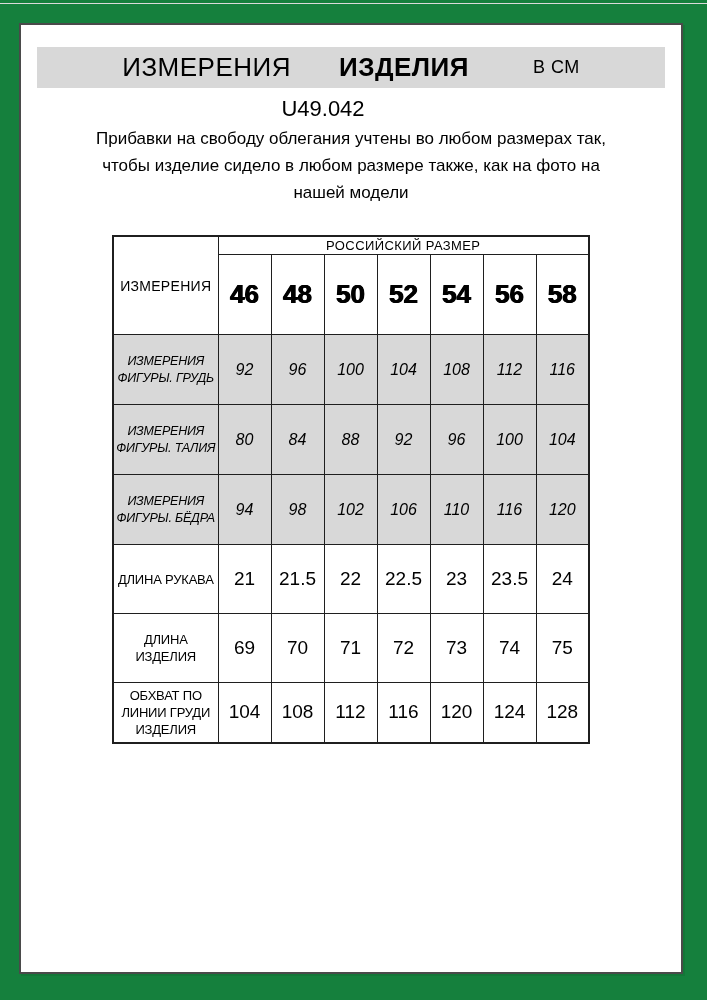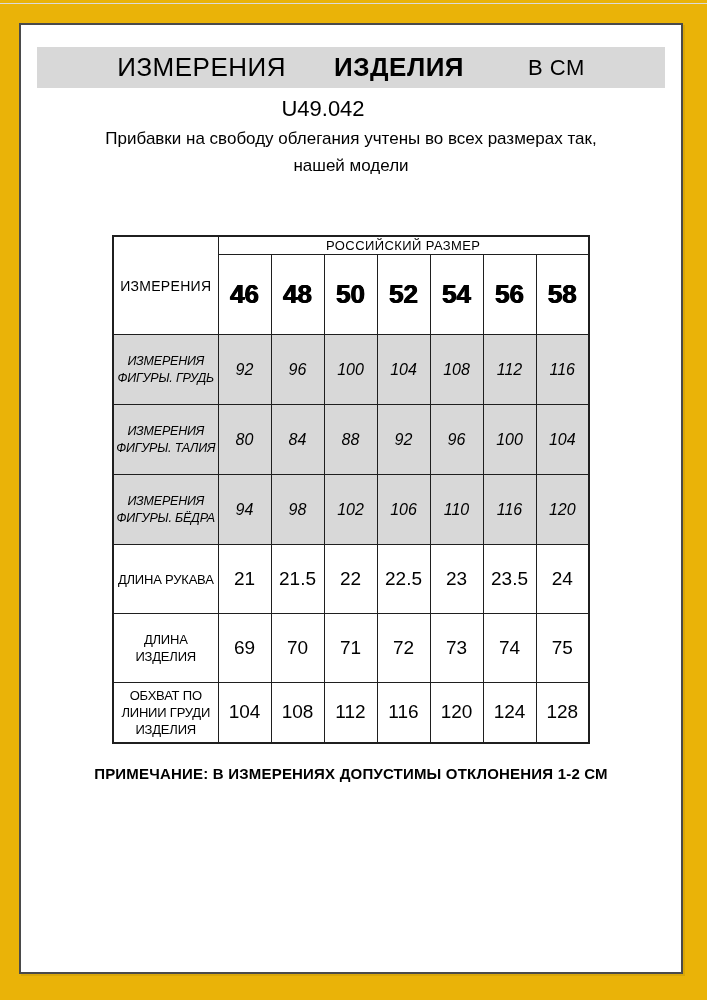--- a/index.html
+++ b/index.html
@@ -1,20 +1,20 @@
 <!DOCTYPE html>
 <html><head>
 <meta charset="utf-8">
 <style>
   html, body { margin: 0; padding: 0; background: #ffffff; }
   .page {
     position: relative;
     width: 707px;
     height: 1000px;
-    background: #eab308;
+    background: #15803d;
     color: #000000;
     font-family: "Liberation Sans", sans-serif;
     overflow: hidden;
     --row-gray: #d8d8d8;
     --table-border: #1f1f1f;
     --frame-border: #4a4a4a;
   }
   .top-edge {
     position: absolute; left: 0; top: 3px; width: 707px; height: 1px;
     background: #dadada;
@@ -26,21 +26,21 @@
     box-shadow: 2px 2px 0 rgba(0,0,0,0.07);
     background: #ffffff;
   }
   .title-band {
     position: absolute; left: 37px; top: 47px; width: 628px; height: 41px;
     background: var(--row-gray);
     display: flex; align-items: center; justify-content: center;
   }
   .title-reg  { font-size: 26px; letter-spacing: 0.5px; white-space: nowrap; }
   .title-bold { font-size: 26px; font-weight: bold; letter-spacing: 0.5px; margin-left: 48px; white-space: nowrap; }
-  .title-units{ font-size: 22px; letter-spacing: 0.5px; margin-left: 64px; white-space: nowrap; }
+  .title-units{ font-size: 18px; letter-spacing: 0.5px; margin-left: 64px; white-space: nowrap; }
   .model-code {
     position: absolute; left: 19px; top: 96px; width: 608px;
     text-align: center; font-size: 22px;
   }
   .description {
     position: absolute; left: 19px; top: 125px; width: 664px;
     text-align: center; font-size: 17px; line-height: 27px;
   }
   table.size-table {
     position: absolute; left: 112px; top: 235px;
@@ -89,21 +89,22 @@
 
   <div class="title-band">
     <span class="title-reg">ИЗМЕРЕНИЯ</span>
     <span class="title-bold">ИЗДЕЛИЯ</span>
     <span class="title-units">В СМ</span>
   </div>
 
   <div class="model-code">U49.042</div>
 
   <div class="description">
-    <div>Прибавки на свободу облегания учтены во всех размерах так,</div>
+    <div>Прибавки на свободу облегания учтены во любом размерах так,</div>
+    <div>чтобы изделие сидело в любом размере также, как на фото на</div>
     <div>нашей модели</div>
   </div>
 
   <table class="size-table">
     <colgroup>
         <col style="width: 105px;">
         <col style="width: 53px;">
         <col style="width: 53px;">
         <col style="width: 53px;">
         <col style="width: 53px;">
@@ -188,14 +189,13 @@
           <td class="value-cell">108</td>
           <td class="value-cell">112</td>
           <td class="value-cell">116</td>
           <td class="value-cell">120</td>
           <td class="value-cell">124</td>
           <td class="value-cell">128</td>
         </tr>
       </tbody>
   </table>
 
-  <div class="note">ПРИМЕЧАНИЕ: В ИЗМЕРЕНИЯХ ДОПУСТИМЫ ОТКЛОНЕНИЯ 1-2 СМ</div>
 </div>
 
 </body></html>

